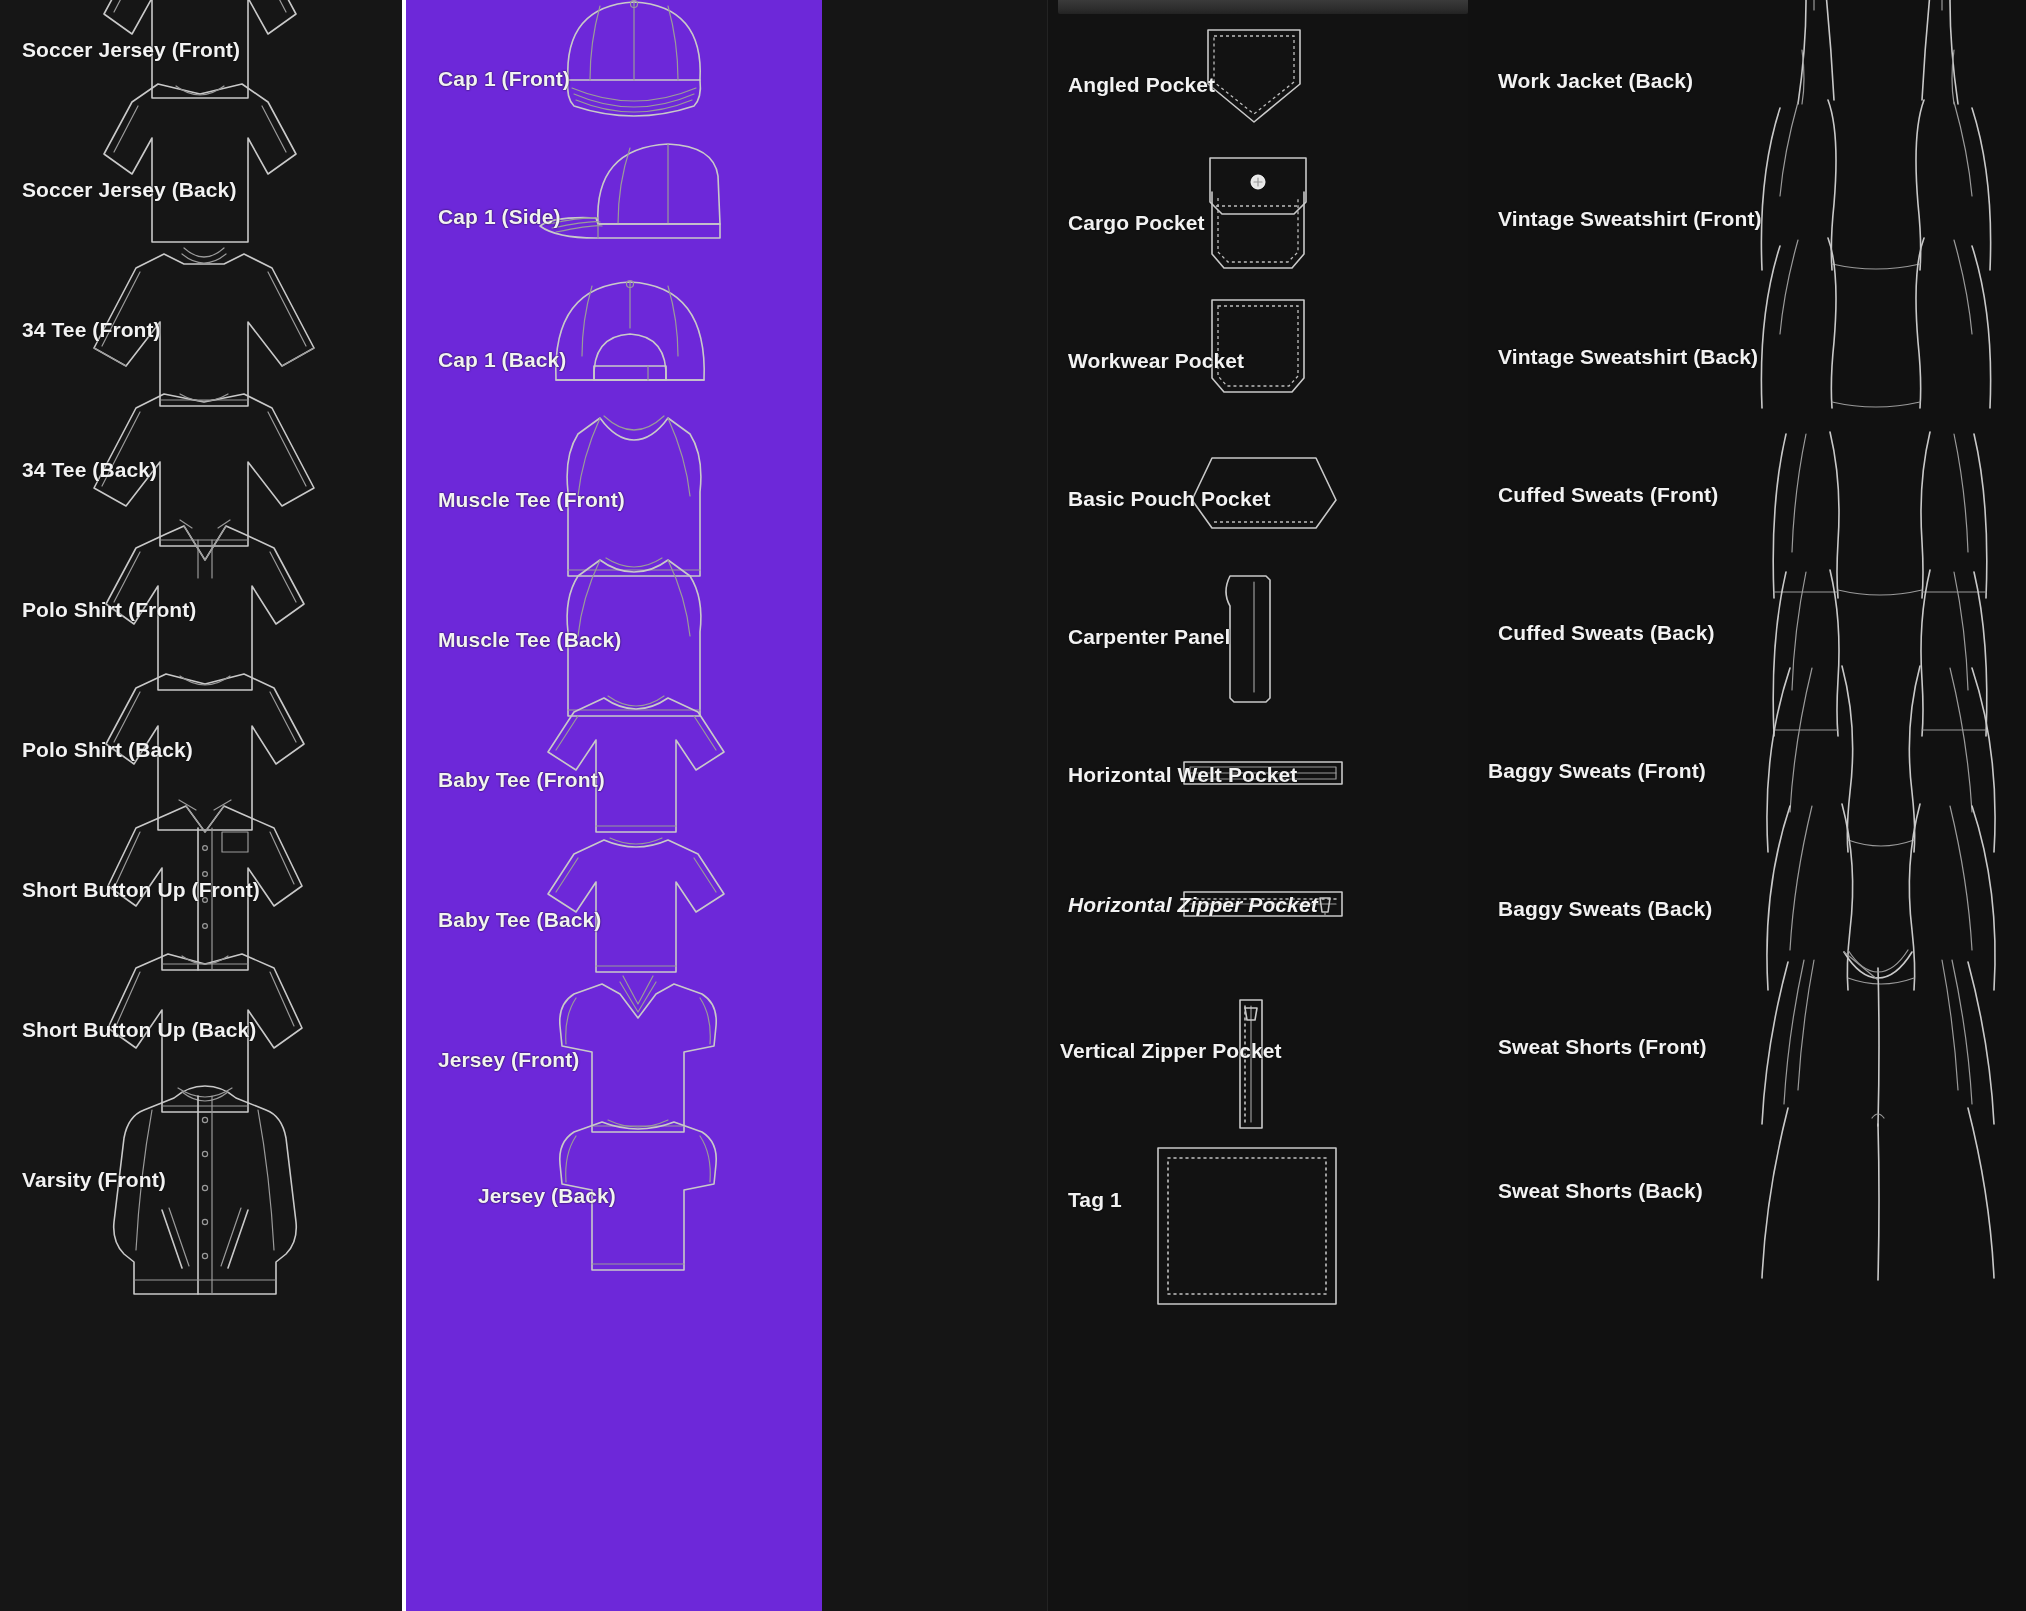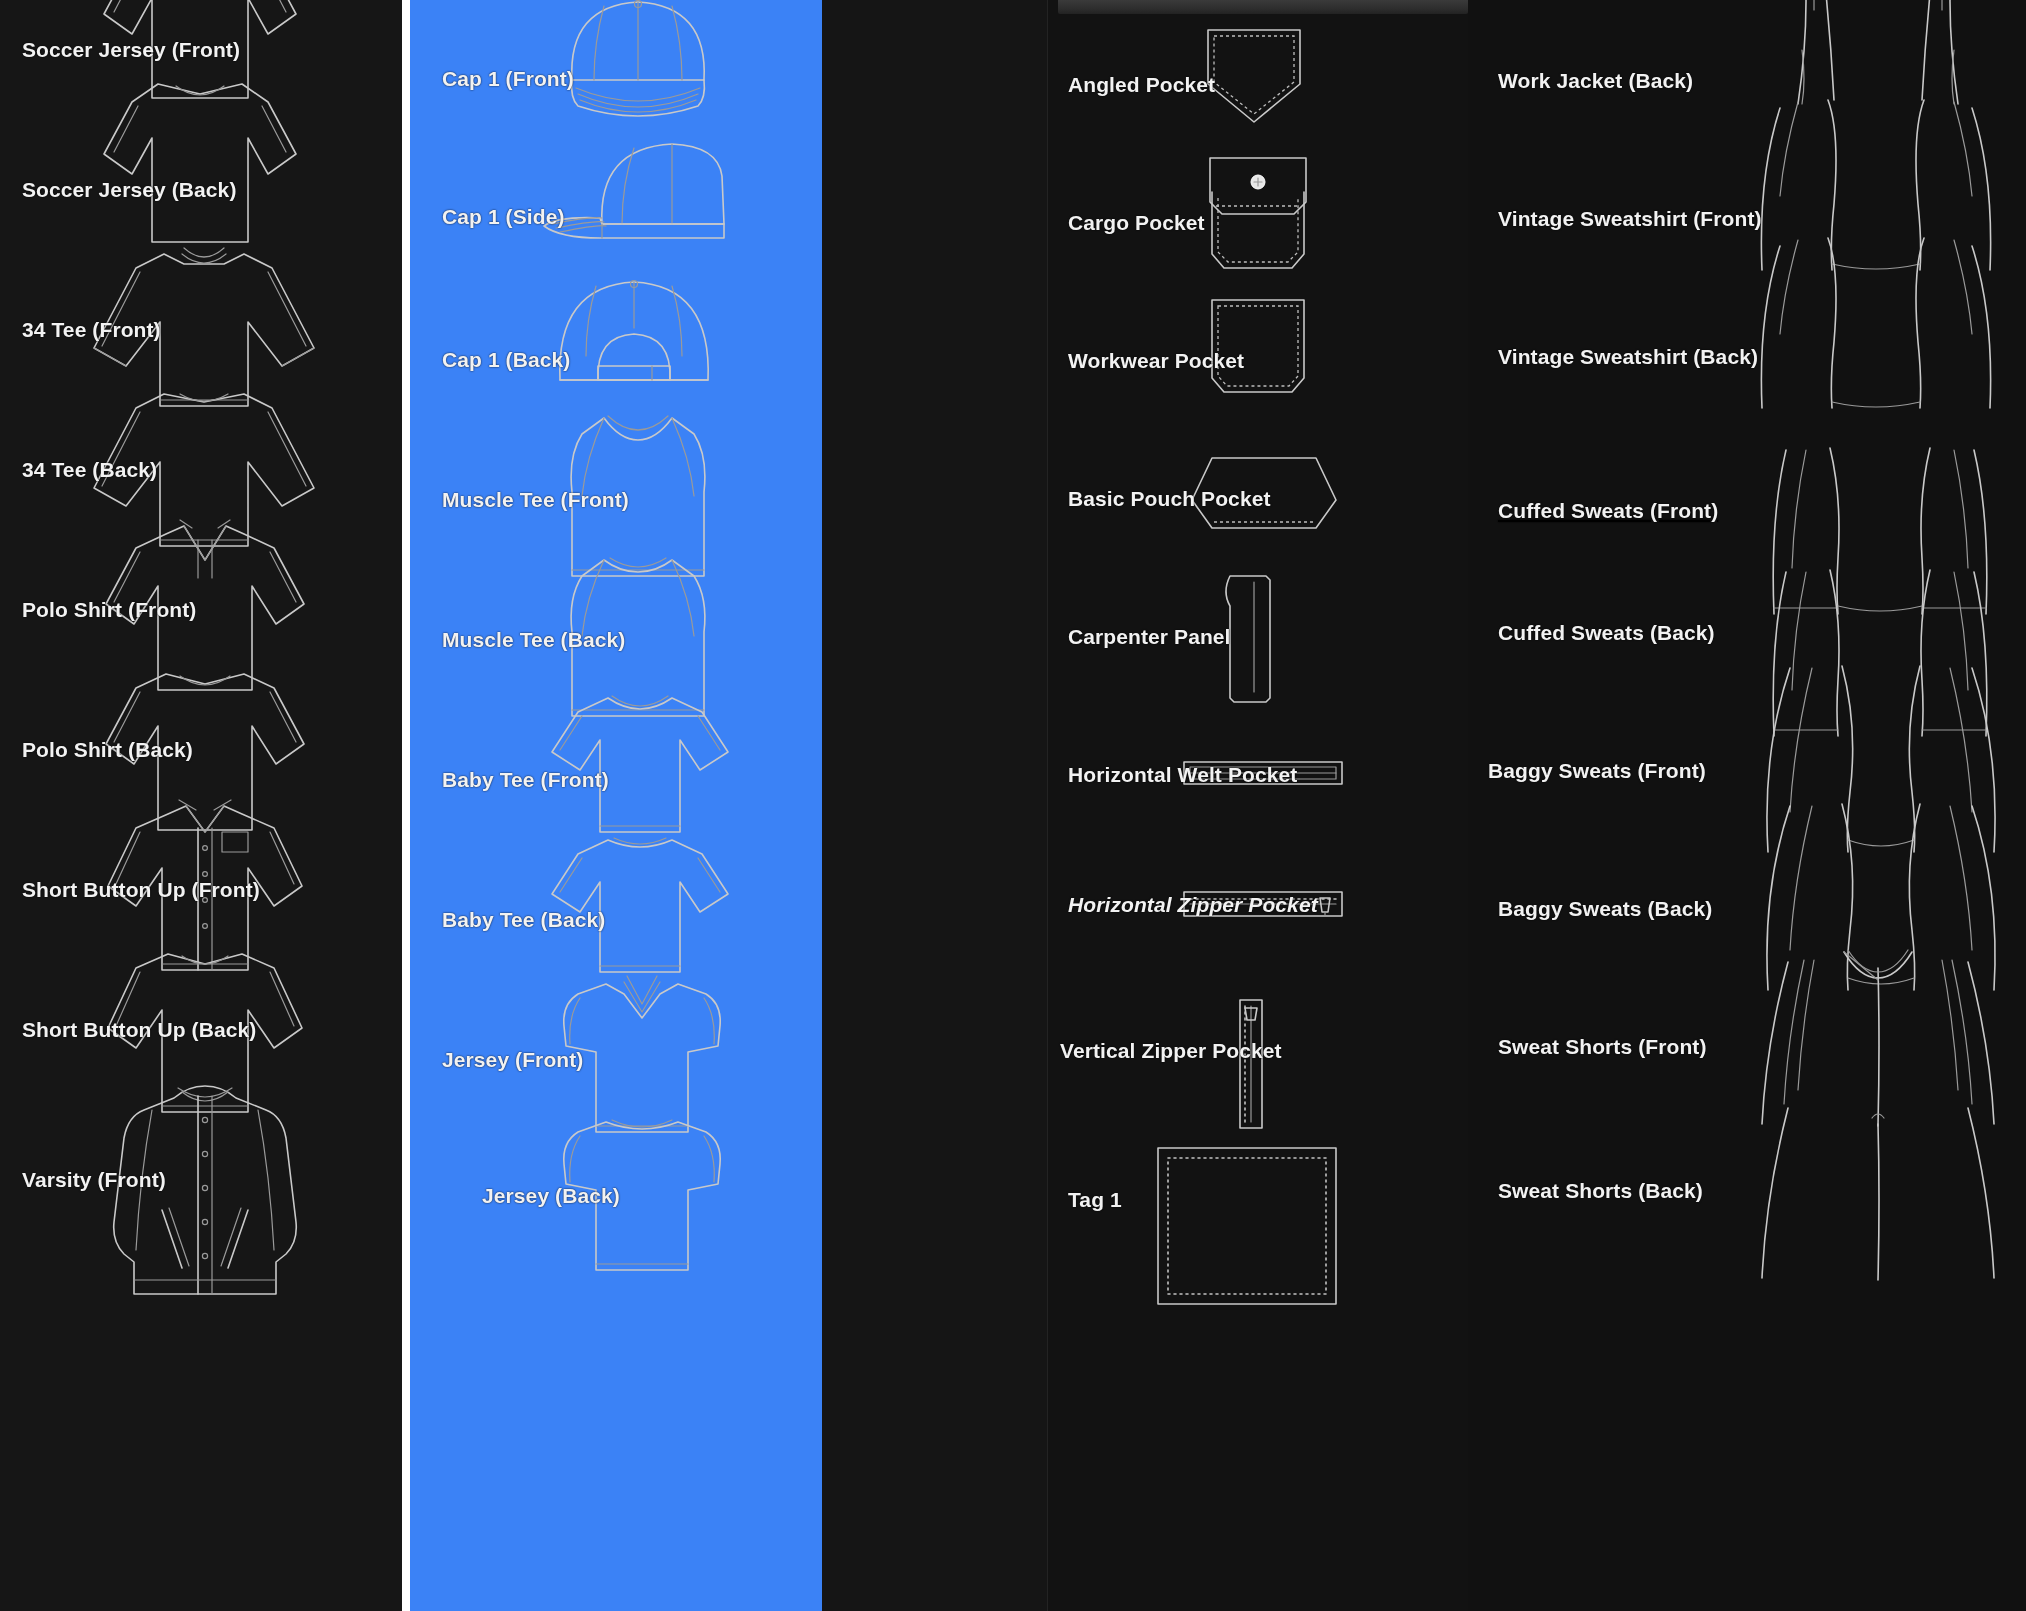--- a/index.html
+++ b/index.html
@@ -21,21 +21,21 @@
   }
 
   
   .column {
     position: relative;
     height: 1611px;
     overflow: hidden;
     flex: 0 0 auto;
   }
   .col-a { width: 402px;  background: #161616; }
-  .col-b { width: 420px;  background: #3b82f6; border-left: 8px solid #ffffff; }
+  .col-b { width: 420px;  background: #6d28d9; border-left: 4px solid #ffffff; }
   .col-c { width: 226px;  background: #151515; }
   .col-d { width: 420px;  background: #121212; }
   .col-e { width: 558px;  background: #111111; }
 
   
   .seam {
     position: absolute;
     top: 0; bottom: 0;
     width: 1px;
     background: #232323;
@@ -511,21 +511,21 @@
           <path class="ln" d="M82 8 Q94 40 88 112 Q84 150 86 178"></path>
           <path class="ln2" d="M52 10 Q38 60 34 104"></path>
           <path class="ln" d="M226 16 Q248 84 244 178"></path>
           <path class="ln" d="M178 8 Q166 40 172 112 Q176 150 174 178"></path>
           <path class="ln2" d="M208 10 Q222 60 226 104"></path>
           <path class="ln2" d="M86 172 Q130 182 174 172"></path>
         </svg>
       </div>
     </div>
 
-    <div class="row" style="top:442px;height:138px;text-decoration:underline;">
+    <div class="row" style="top:426px;height:138px;">
       <span class="row-label" style="margin-left:30px;">Cuffed Sweats (Front)</span>
       <div class="art" style="left:282px;top:-4px;">
         <svg width="260" height="200" viewBox="0 0 260 200">
           <path class="ln" d="M36 12 Q20 80 24 176"></path>
           <path class="ln" d="M80 10 Q92 60 88 120 Q86 152 88 176"></path>
           <path class="ln2" d="M56 12 Q44 70 42 130"></path>
           <path class="ln" d="M224 12 Q240 80 236 176"></path>
           <path class="ln" d="M180 10 Q168 60 172 120 Q174 152 172 176"></path>
           <path class="ln2" d="M204 12 Q216 70 218 130"></path>
           <path class="ln2" d="M24 170 L88 170"></path>

